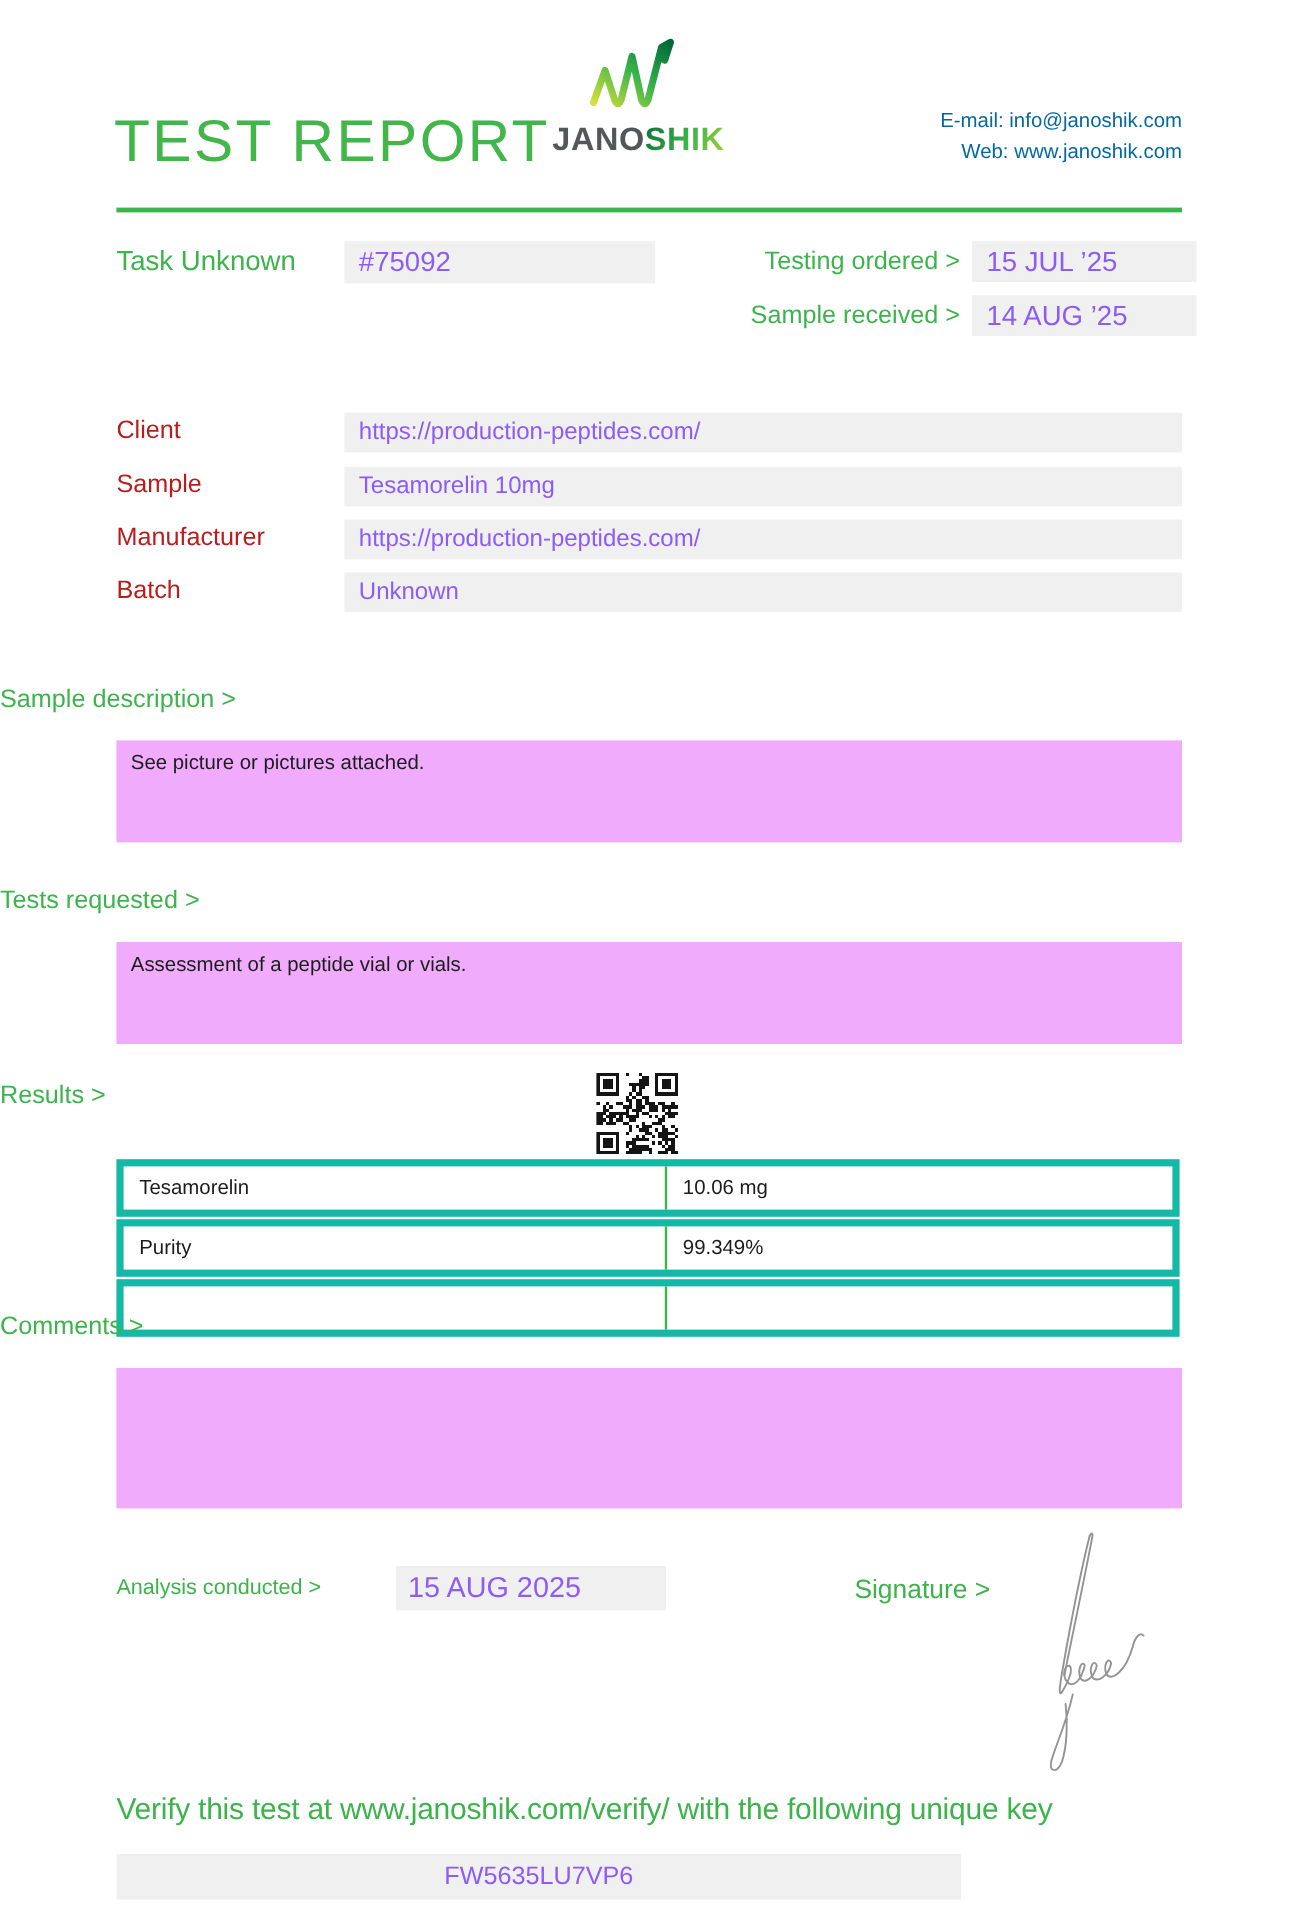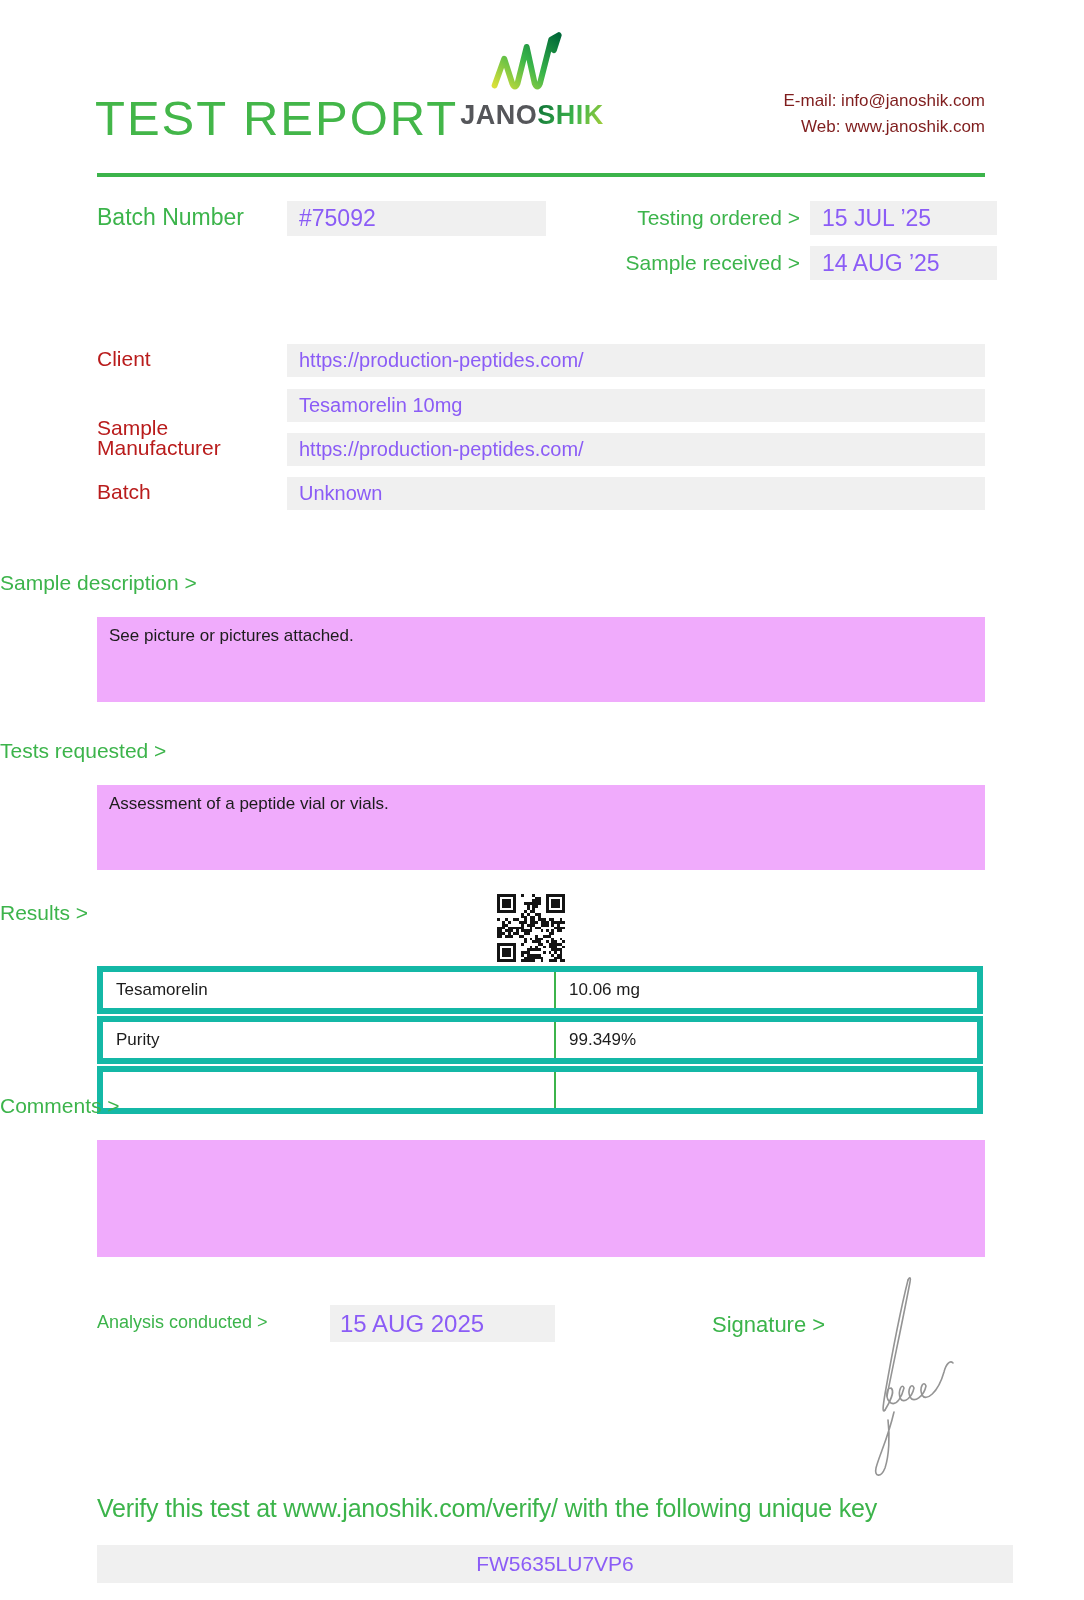--- a/index.html
+++ b/index.html
@@ -12,21 +12,21 @@
   .title{position:absolute;left:95px;top:90px;font-size:49px;color:#43b649;
          letter-spacing:2px;font-weight:400;}
   .logo{position:absolute;left:452px;top:32px;width:160px;text-align:center;}
   .logo-text{font-size:27px;font-weight:bold;letter-spacing:0.5px;margin-top:2px;}
   .logo-jano{color:#55565a;}
   .logo-shik{color:#35a546;}
   @supports (-webkit-background-clip:text){
     .logo-shik{background:linear-gradient(115deg,#157a3a 10%,#3cb44b 55%,#a9cf38 100%);
                -webkit-background-clip:text;background-clip:text;color:transparent;}
   }
-  .contact{position:absolute;right:99px;top:88px;text-align:right;color:#7f1d1d;
+  .contact{position:absolute;right:99px;top:88px;text-align:right;color:#0369a1;
            font-size:17px;line-height:26px;}
   .divider{position:absolute;left:97px;top:173px;width:888px;height:4px;background:#3cb44b;}
   
   .task-label{position:absolute;left:97px;top:204px;font-size:23px;}
   .task-box{left:287px;top:201px;width:247px;height:35px;font-size:23px;line-height:35px;padding-left:12px;}
   .date-label{position:absolute;left:560px;width:240px;text-align:right;font-size:21px;color:#3cb44b;}
   .date-box{left:810px;top:201px;width:175px;height:34px;font-size:23px;line-height:34px;padding-left:12px;}
   
   .info-label{position:absolute;left:97px;font-size:21px;color:#b91c1c;text-align:center;}
   .info-box{left:287px;width:686px;height:33px;font-size:20px;line-height:33px;padding-left:12px;}
@@ -38,21 +38,21 @@
   .rrow{display:flex;border:6px solid #14b8a6;height:36px;margin-bottom:2px;background:#fff;}
   .rcell{font-size:17px;color:#1c1c1c;line-height:36px;padding-left:13px;white-space:nowrap;overflow:hidden;}
   .rcell-name{width:438px;border-right:2px solid #3cb44b;}
   .rcell-val{flex:1;}
   
   .analysis-label{position:absolute;left:97px;top:1312px;font-size:18px;}
   .analysis-box{left:330px;top:1305px;width:215px;height:37px;font-size:24px;line-height:37px;padding-left:10px;}
   .signature-label{position:absolute;left:712px;top:1312px;font-size:22px;}
   .verify-text{position:absolute;left:97px;top:1494px;width:888px;font-size:25px;
                letter-spacing:-0.2px;color:#3cb44b;white-space:nowrap;}
-  .key-box{left:97px;top:1545px;width:916px;height:38px;font-size:21px;line-height:38px;
+  .key-box{left:97px;top:1545px;width:704px;height:38px;font-size:21px;line-height:38px;
            text-align:center;padding-left:0;}
   .qr{position:absolute;left:497px;top:894px;width:68px;height:68px;}
   .sig-svg{position:absolute;left:852px;top:1242px;}
 </style>
 </head>
 <body>
 
 <div class="page">
 
   <div class="title">TEST REPORT</div>
@@ -75,33 +75,33 @@
     </div>
   </div>
 
   <div class="contact">
     <div>E-mail: info@janoshik.com</div>
     <div>Web: www.janoshik.com</div>
   </div>
 
   <div class="divider"></div>
 
-  <div class="task-label green">Batch Number</div>
+  <div class="task-label green">Task Unknown</div>
   <div class="field task-box">#75092</div>
 
   <div class="date-label" style="top:206px;">Testing ordered  &gt;</div>
   <div class="field date-box" style="top:201px;">15 JUL ’25</div>
 
   <div class="date-label" style="top:251px;">Sample received &gt;</div>
   <div class="field date-box" style="top:246px;">14 AUG ’25</div>
 
   <div class="info-label" style="top:347px;">Client</div>
   <div class="field info-box" style="top:344px;">https://production-peptides.com/</div>
 
-  <div class="info-label" style="top:392px;margin-top:24px;">Sample</div>
+  <div class="info-label" style="top:392px;">Sample</div>
   <div class="field info-box" style="top:389px;">Tesamorelin 10mg</div>
 
   <div class="info-label" style="top:436px;">Manufacturer</div>
   <div class="field info-box" style="top:433px;">https://production-peptides.com/</div>
 
   <div class="info-label" style="top:480px;">Batch</div>
   <div class="field info-box" style="top:477px;">Unknown</div>
 
   <div class="lbl" style="top:571px;">Sample description &gt;</div>
   <div class="big-box" style="top:617px;height:76px;">See picture or pictures attached.</div>

